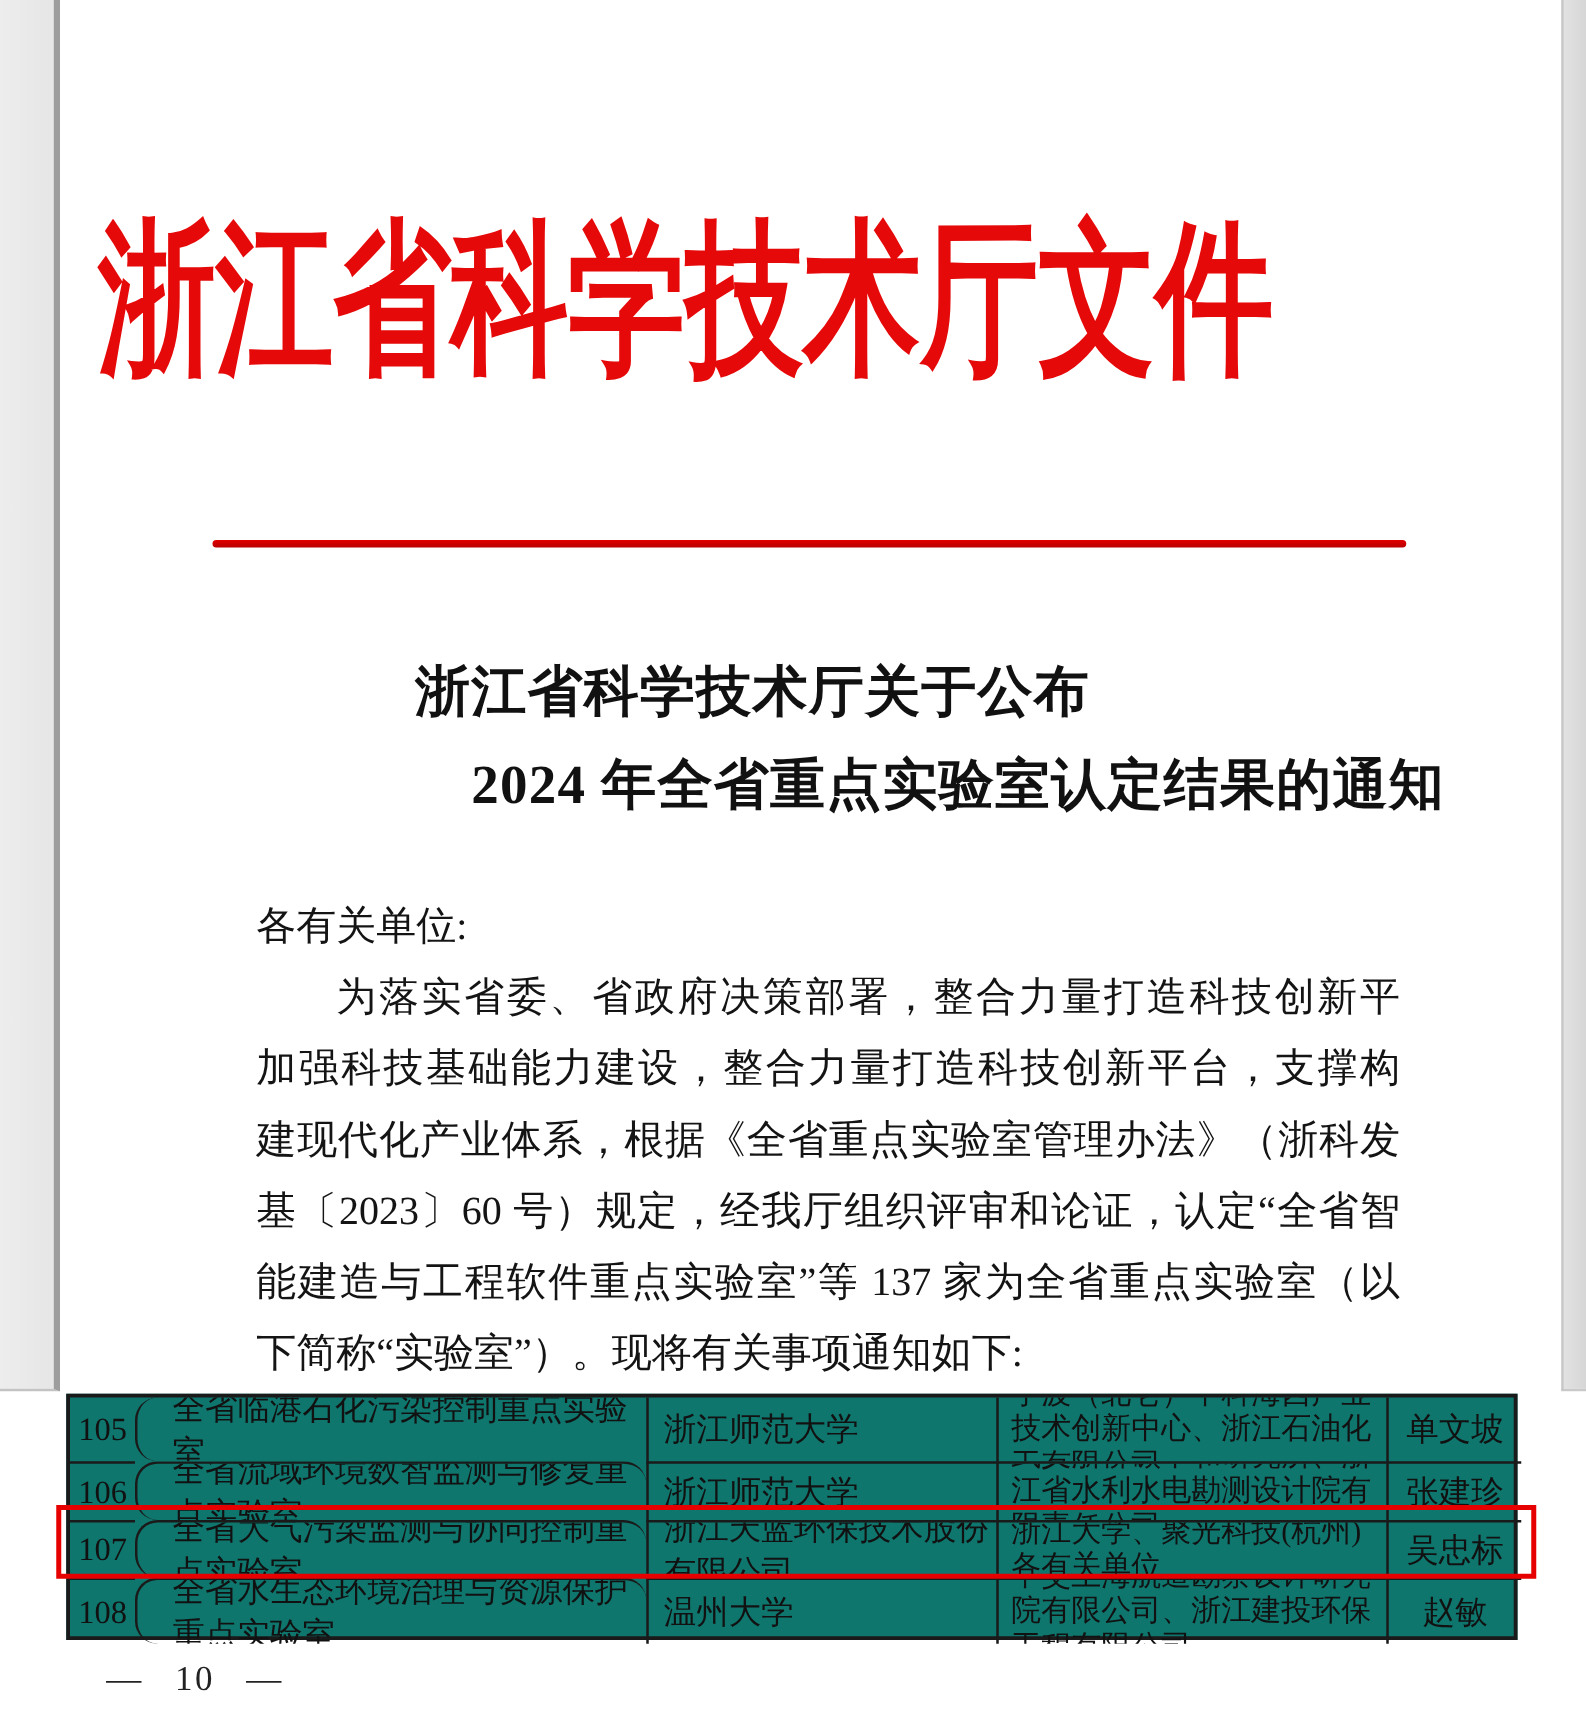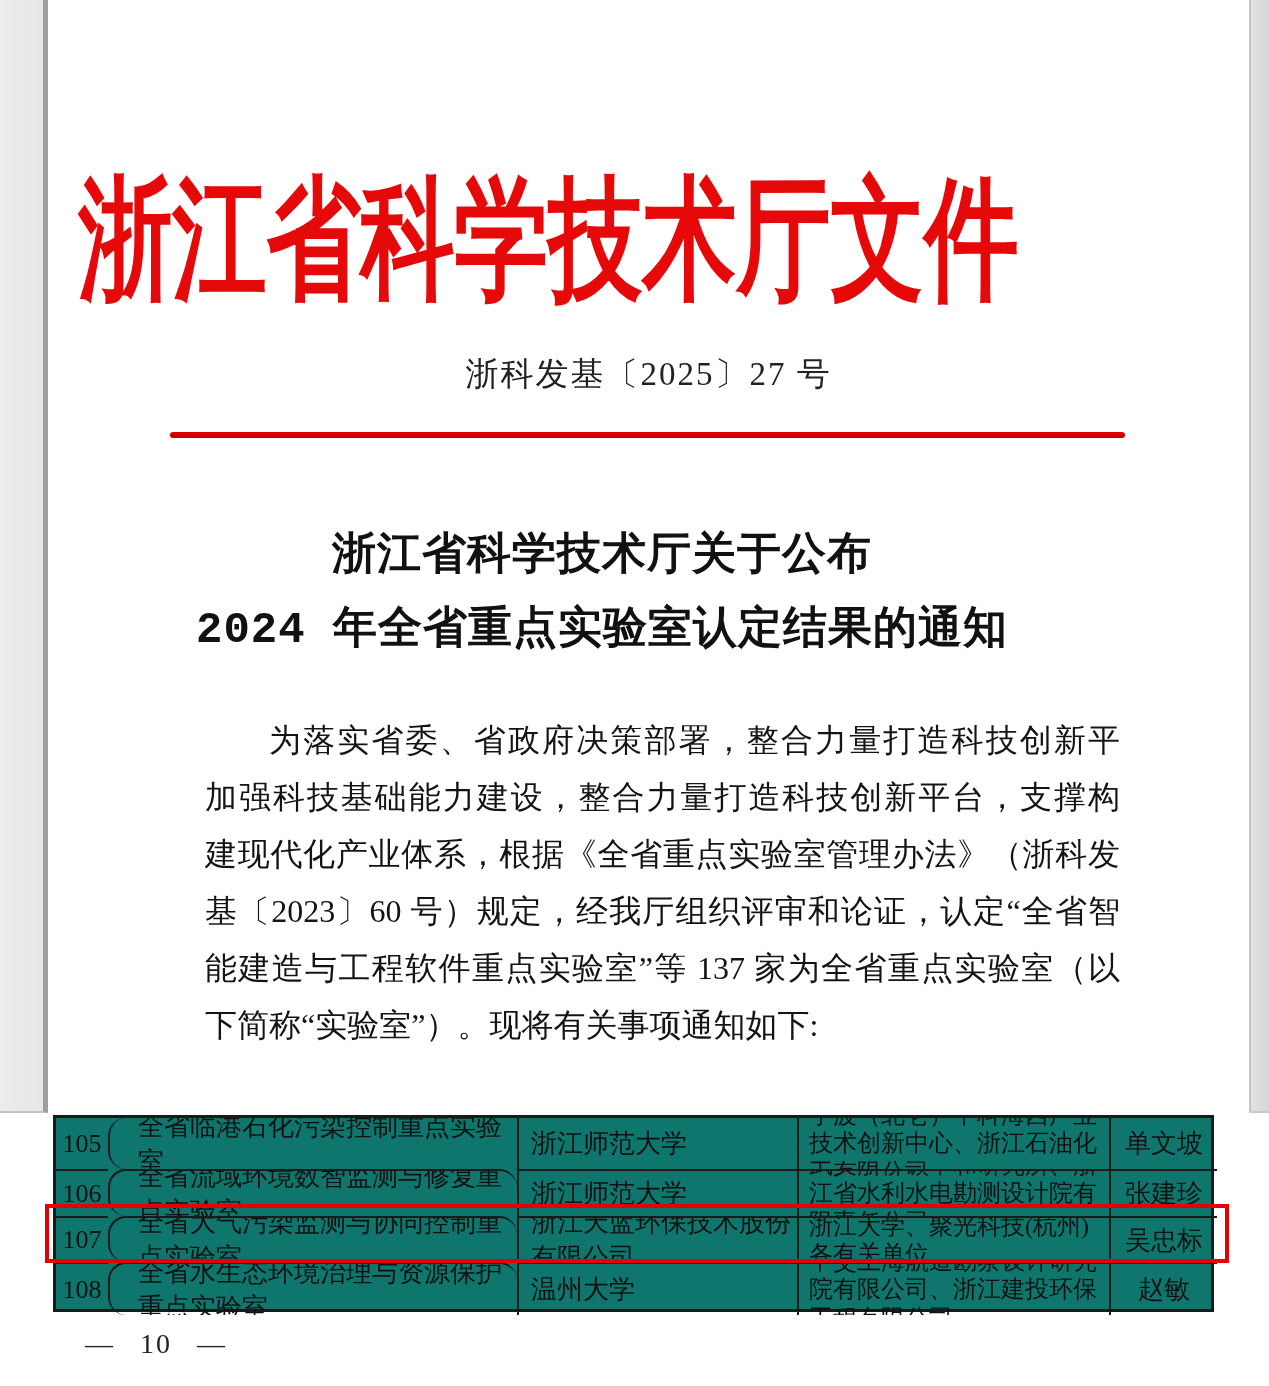--- a/index.html
+++ b/index.html
@@ -54,24 +54,23 @@
   .red-rule {
     position: absolute; left: 170px; top: 432px; width: 955px; height: 6px;
     background: linear-gradient(to bottom, #e20000, #b80000);
     border-radius: 3px;
   }
 
   .notice-title { 
     position: absolute; left: 48px; width: 1108px;
     text-align: center; font-weight: bold; font-size: 44px; color: #111;
     letter-spacing: 1px;
-    font-family: Liberation Mono, monospace;
   }
   .notice-line1 { top: 524px; }
-  .notice-line2 { top: 598px; }
+  .notice-line2 { top: 598px; text-align: right; }
 
   .body-block {
     position: absolute; left: 205px; top: 712px; width: 915px;
     font-size: 32px; color: #141414;
   }
   .body-line { height: 57px; line-height: 57px; white-space: nowrap; }
   .body-line.fill { text-align: justify; text-align-last: justify; white-space: normal; overflow: hidden; }
   .body-line.indent { text-indent: 2em; }
 
   
@@ -111,28 +110,28 @@
 
 <div class="stage">
 
   <div class="edge-left"></div>
   <div class="edge-right"></div>
 
   <div class="doc-header">
     <span class="stretch">浙江省科学技术厅文件</span>
   </div>
 
-  <div class="doc-number">浙科发基〔2025〕27 号</div>
 
   <div class="red-rule"></div>
 
   <div class="notice-title notice-line1">浙江省科学技术厅关于公布</div>
   <div class="notice-title notice-line2">2024 年全省重点实验室认定结果的通知</div>
 
   <div class="body-block">
+    <div class="body-line">各有关单位:</div>
     <div class="body-line fill indent">为落实省委、省政府决策部署，整合力量打造科技创新平台，</div>
     <div class="body-line fill">加强科技基础能力建设，整合力量打造科技创新平台，支撑构</div>
     <div class="body-line fill">建现代化产业体系，根据《全省重点实验室管理办法》（浙科发</div>
     <div class="body-line fill">基〔2023〕60 号）规定，经我厅组织评审和论证，认定“全省智</div>
     <div class="body-line fill">能建造与工程软件重点实验室”等 137 家为全省重点实验室（以</div>
     <div class="body-line">下简称“实验室”）。现将有关事项通知如下:</div>
   </div>
 
   <div class="result-table">
 

